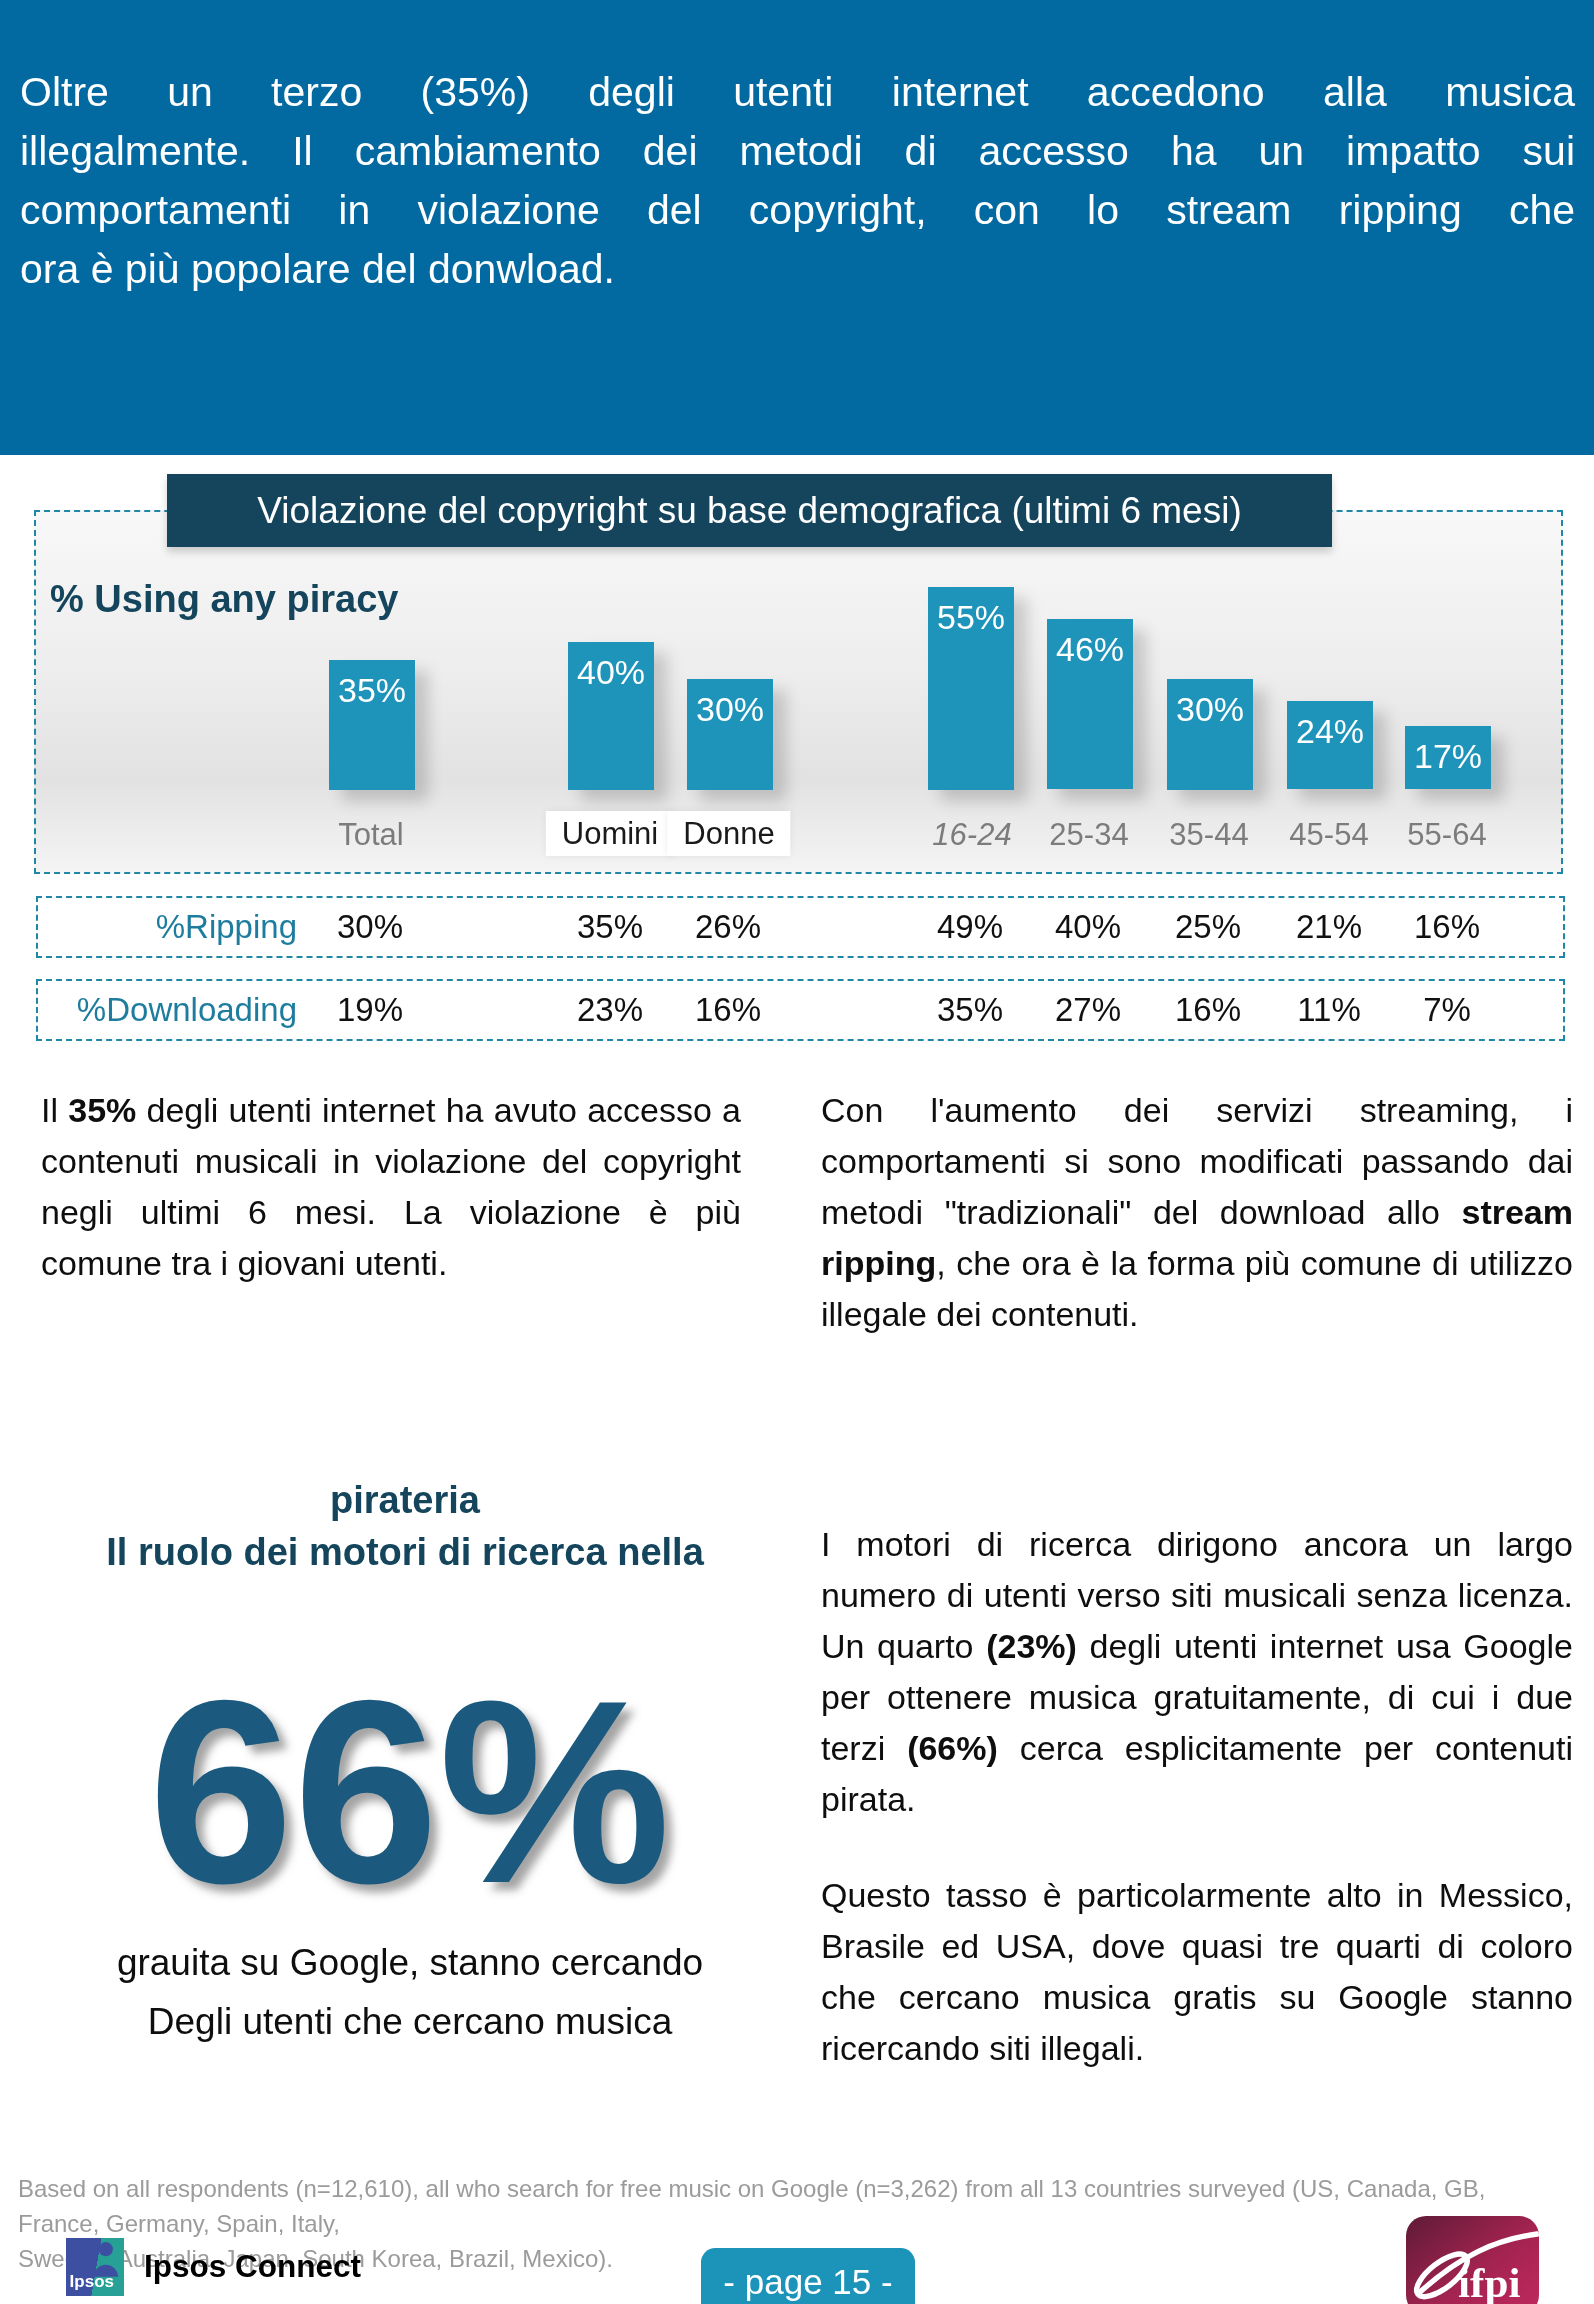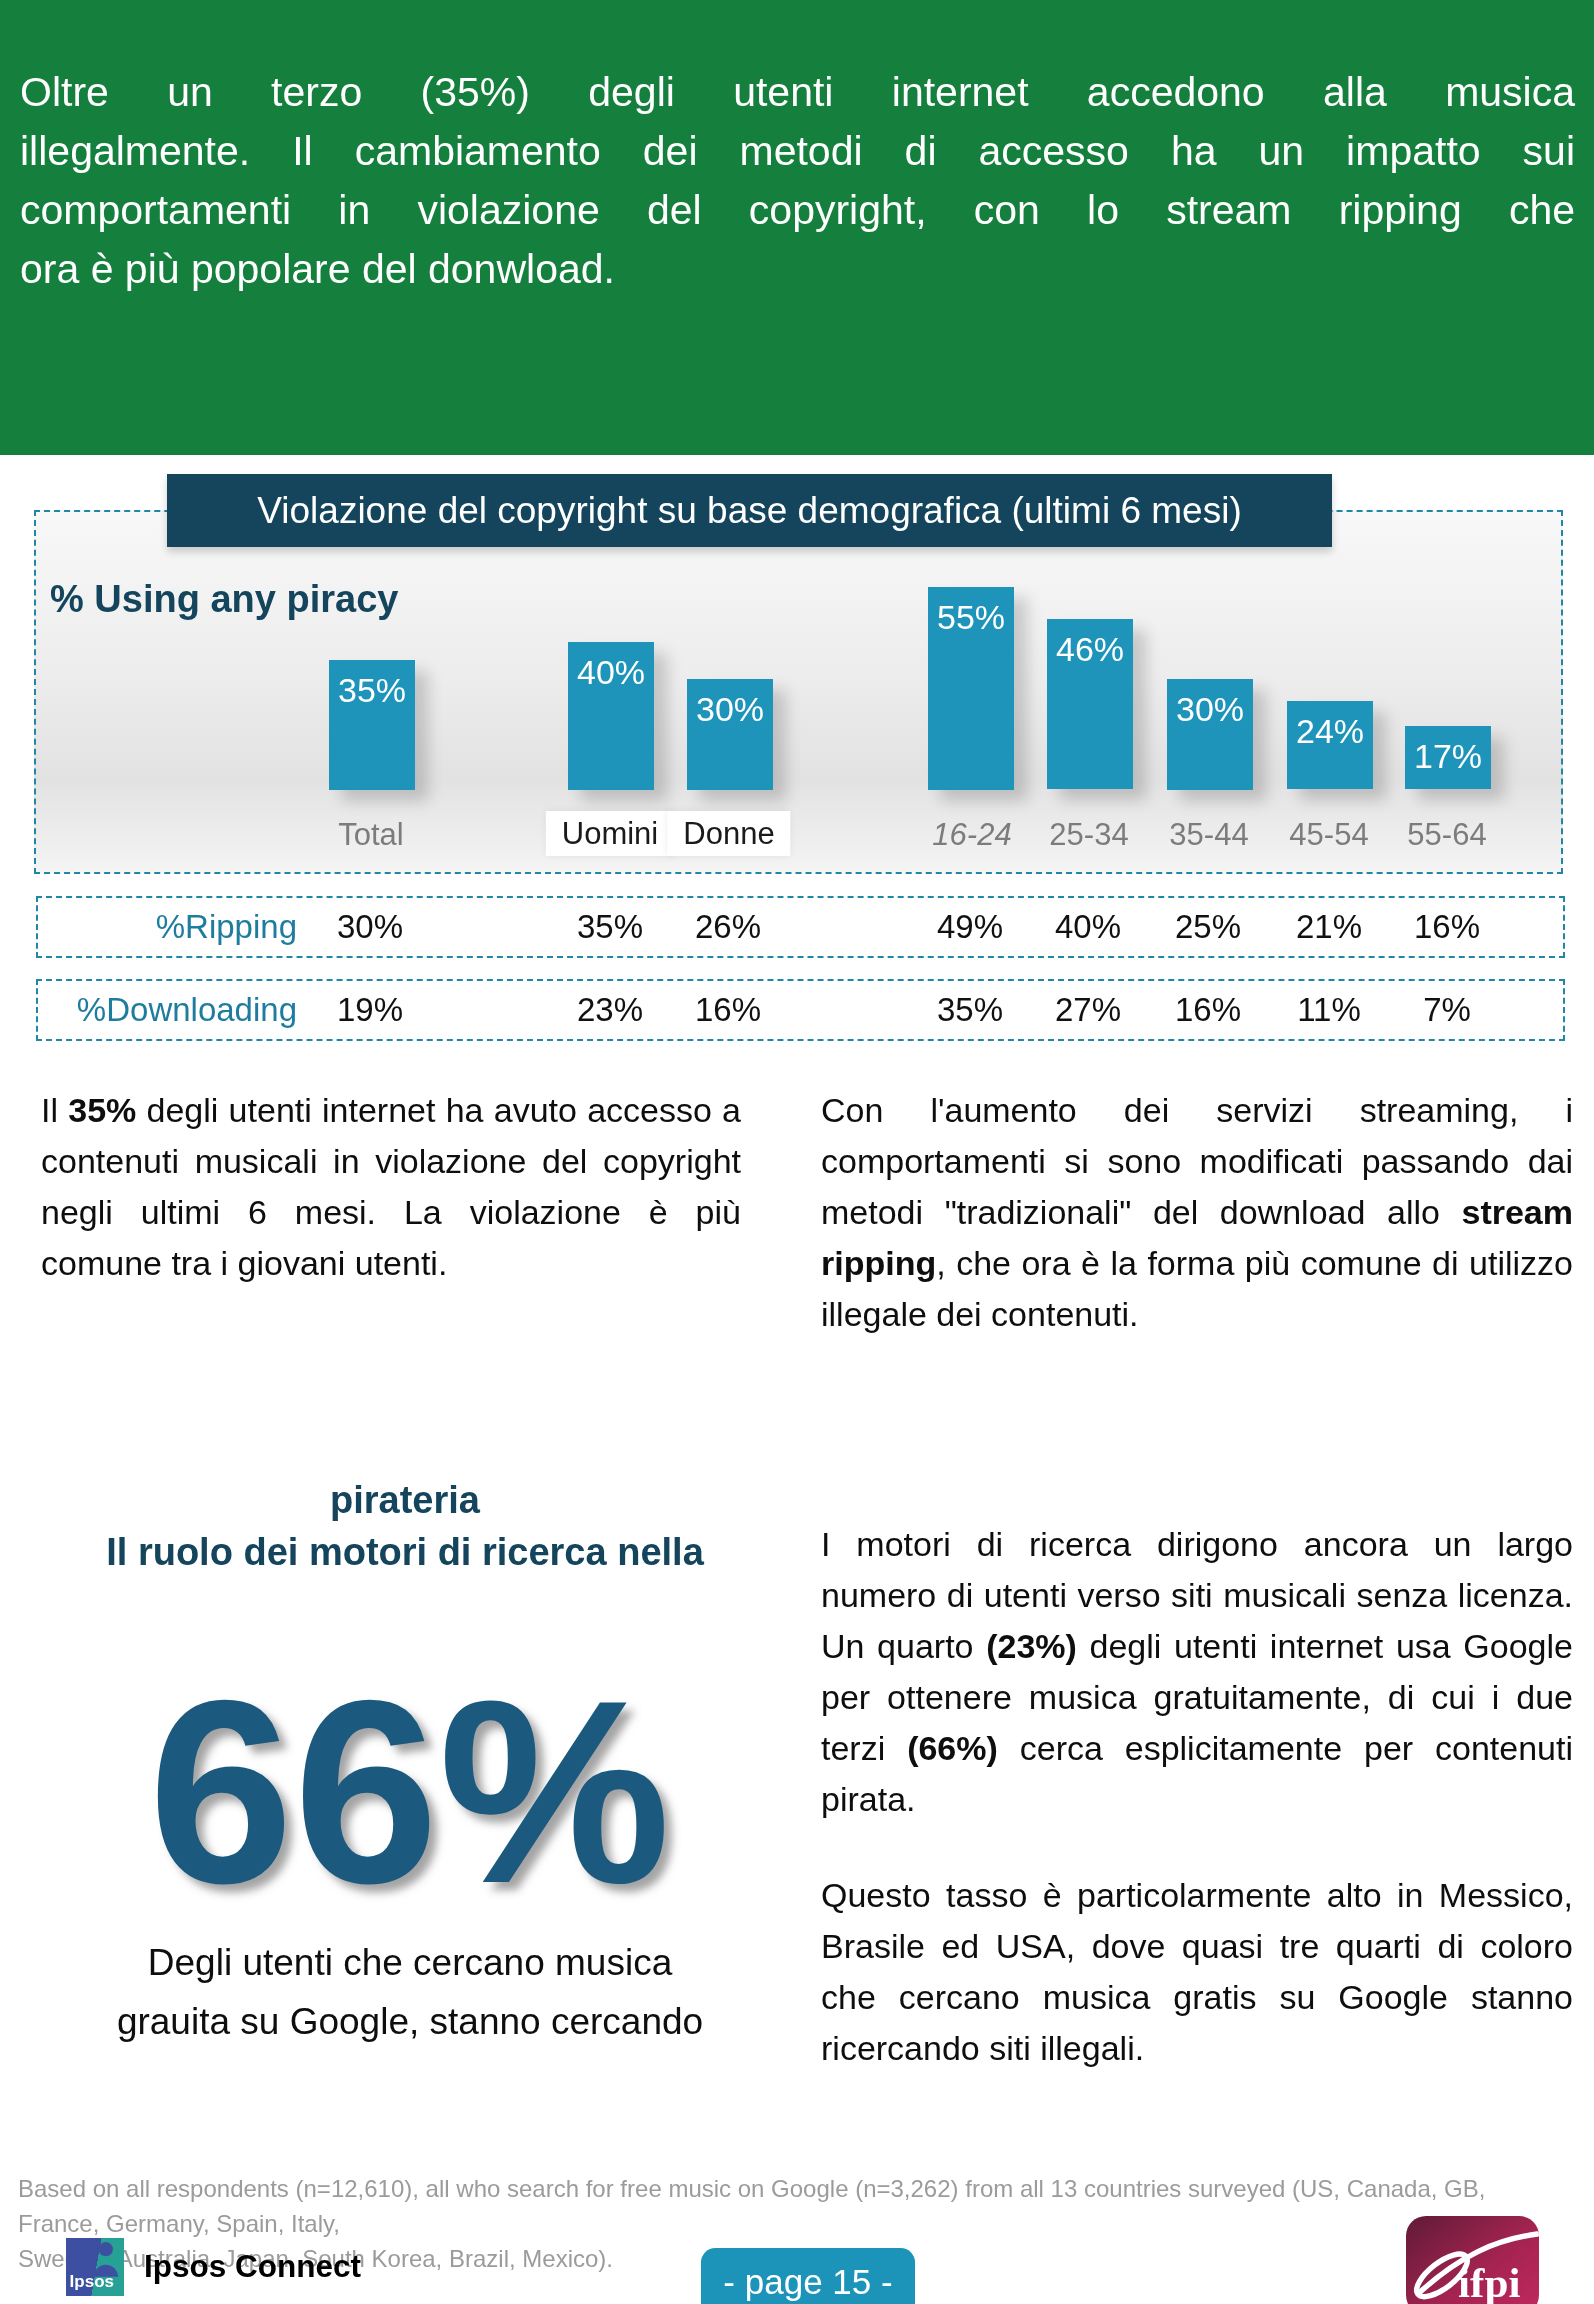--- a/index.html
+++ b/index.html
@@ -1,20 +1,20 @@
 <!DOCTYPE html>
 <html style="font-size:14.4px"><head>
 <meta charset="utf-8">
 <style>
   html,body{margin:0;padding:0;background:#fff;}
   .page{position:relative;width:1595px;height:2304px;background:#ffffff;overflow:hidden;
         font-family:"Liberation Sans",sans-serif;color:#111;}
 
   
-  .header-band{position:absolute;left:0;top:0;width:1595px;height:455px;background:#15803d;}
+  .header-band{position:absolute;left:0;top:0;width:1595px;height:455px;background:#0369a1;}
   .header-text{position:absolute;left:20px;top:63px;width:1555px;color:#ffffff;
                font-size:41px;line-height:59px;font-weight:400;}
   .hline{text-align:justify;text-align-last:justify;white-space:normal;}
   .hline.last{text-align-last:left;}
 
   
   .chart-box{position:absolute;left:34px;top:510px;width:1525px;height:360px;
              border:2.7px dashed #2187a7;
              background:linear-gradient(180deg,#f8f8f8 0%,#ededed 45%,#e2e2e2 74%,#f4f4f4 100%);}
   .chart-title{position:absolute;left:167px;top:474px;width:1165px;height:73px;background:#14455c;
@@ -151,22 +151,22 @@
   </div>
 
   <div class="mid-heading">
     <div>pirateria</div>
     <div>Il ruolo dei motori di ricerca nella</div>
   </div>
 
   <div class="big-num">66%</div>
 
   <div class="big-caption">
+    <div>grauita su Google, stanno cercando</div>
     <div>Degli utenti che cercano musica</div>
-    <div>grauita su Google, stanno cercando</div>
   </div>
 
   <div class="col-right-2">
     <p class="para"><span>I motori di ricerca dirigono ancora un largo numero di utenti verso siti musicali senza licenza. Un quarto </span><b>(23%)</b><span> degli utenti internet usa Google per ottenere musica gratuitamente, di cui i due terzi </span><b>(66%)</b><span> cerca esplicitamente per contenuti pirata.</span></p>
   </div>
 
   <div class="col-right-3">
     <p class="para">Questo tasso è particolarmente alto in Messico, Brasile ed USA, dove quasi tre quarti di coloro che cercano musica gratis su Google stanno ricercando siti illegali.</p>
   </div>
 

